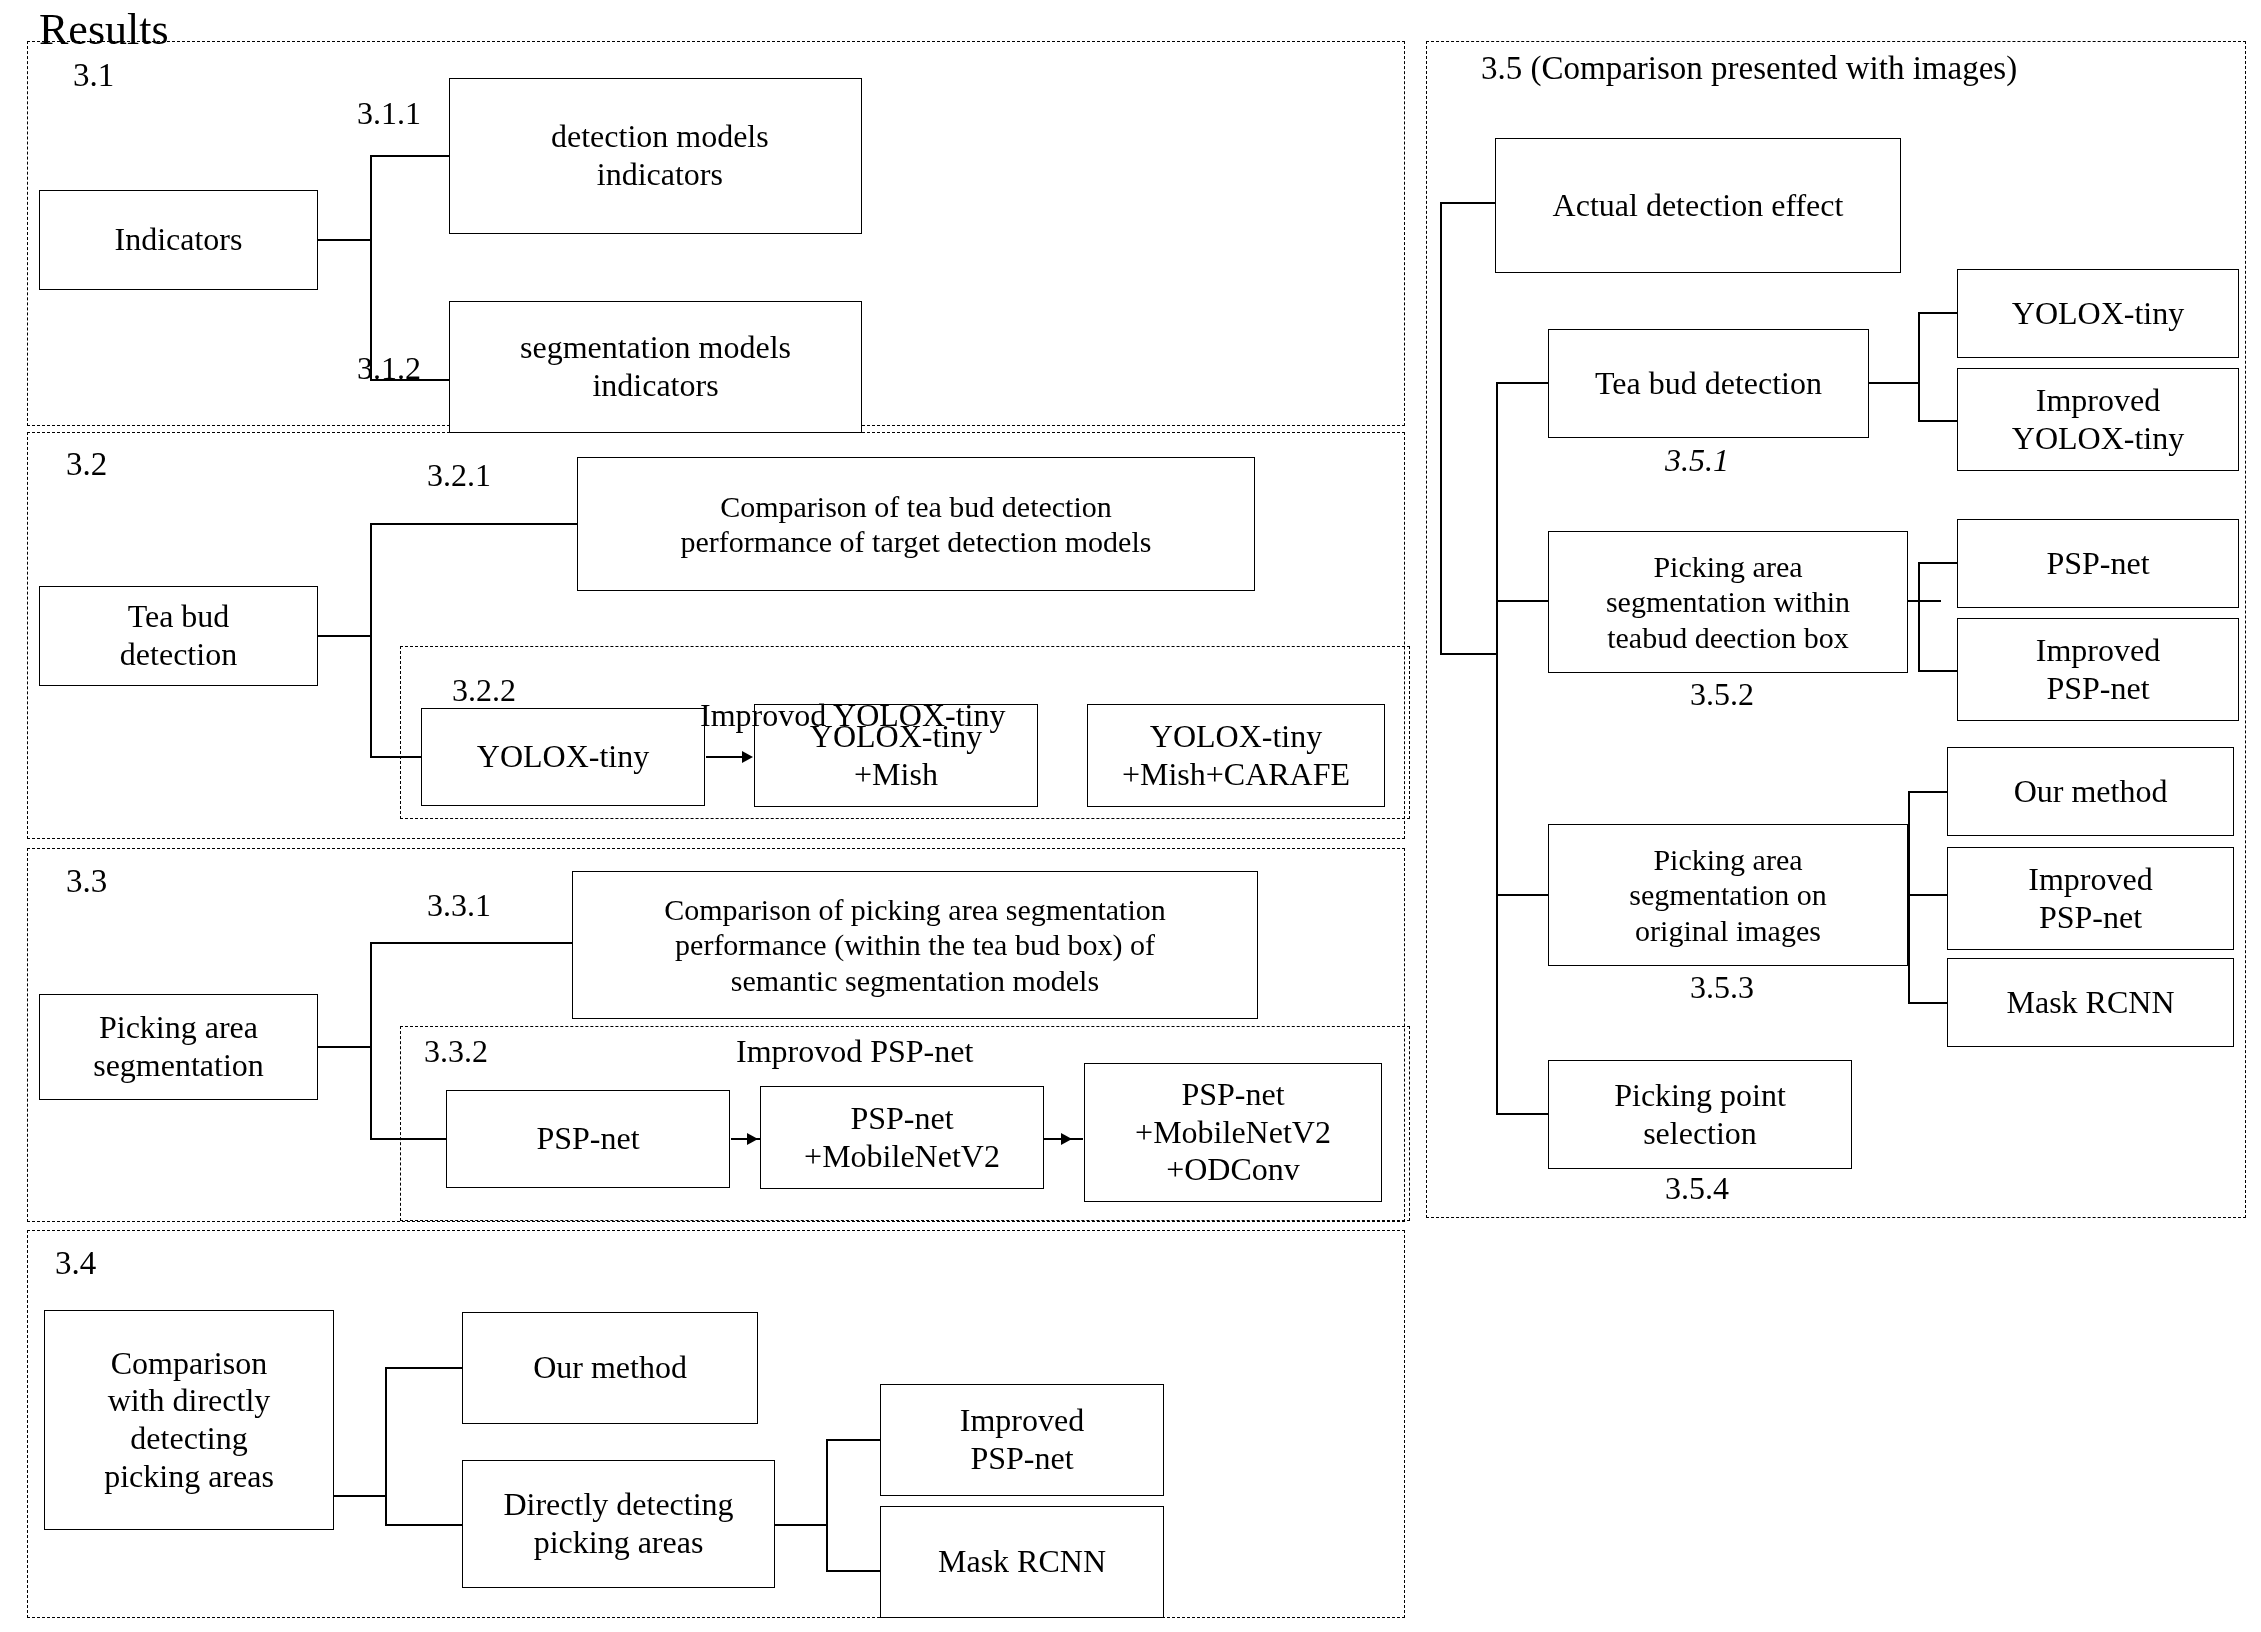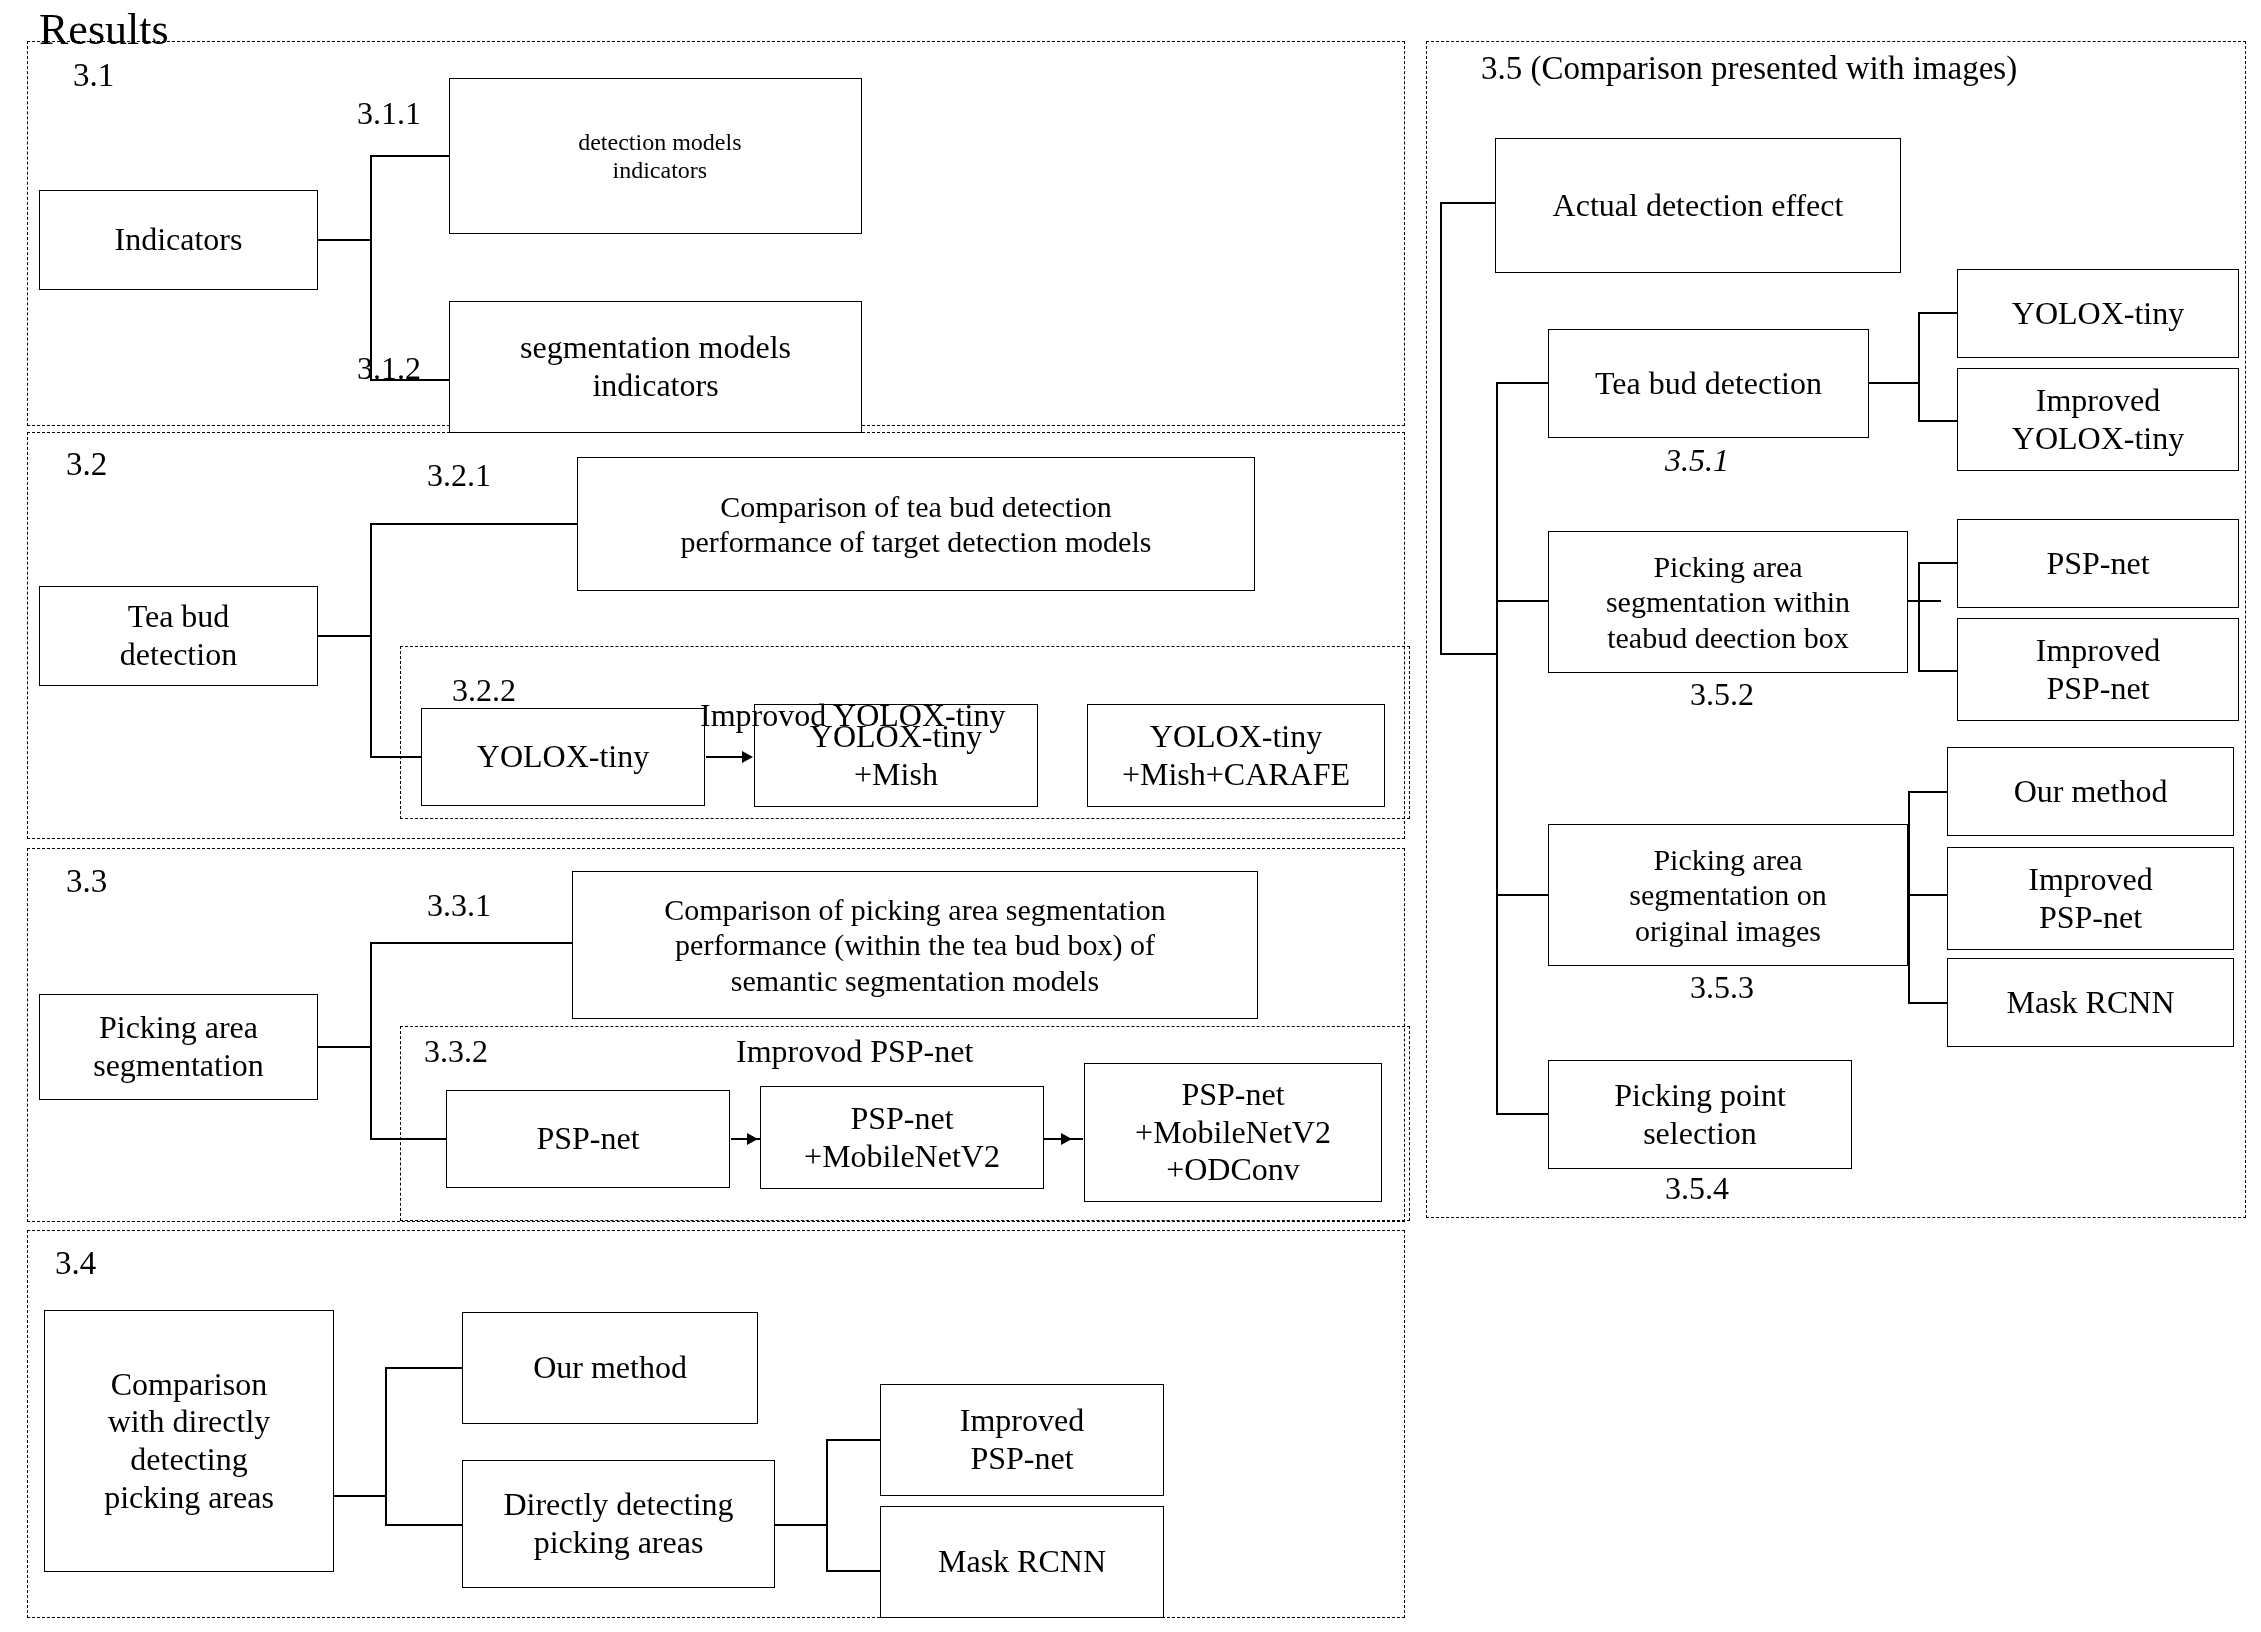--- a/index.html
+++ b/index.html
@@ -69,21 +69,21 @@
   <div class="panel" style="left:27px;top:432px;width:1378px;height:407px;"></div>
   <div class="panel" style="left:27px;top:848px;width:1378px;height:374px;"></div>
   <div class="panel" style="left:27px;top:1230px;width:1378px;height:388px;"></div>
   <div class="panel" style="left:1426px;top:41px;width:820px;height:1177px;"></div>
 
   <div class="lbl" style="left:73px;top:57px;font-size:33px;">3.1</div>
 
   <div class="box" style="left:39px;top:190px;width:279px;height:100px;font-size:32px;">Indicators</div>
 
   <div class="lbl" style="left:357px;top:95px;font-size:32px;">3.1.1</div>
-  <div class="box" style="left:449px;top:78px;width:413px;height:156px;font-size:24px;padding-left:12px;">detection models
+  <div class="box" style="left:449px;top:78px;width:413px;height:156px;font-size:32px;padding-left:12px;">detection models
 indicators</div>
 
   <div class="lbl" style="left:357px;top:350px;font-size:32px;">3.1.2</div>
   <div class="box" style="left:449px;top:301px;width:413px;height:132px;font-size:32px;">segmentation models
 indicators</div>
 
   <div class="h" style="left:318px;top:239px;width:53px;"></div>
   <div class="v" style="left:370px;top:155px;height:226px;"></div>
   <div class="h" style="left:370px;top:155px;width:81px;"></div>
   <div class="h" style="left:370px;top:379px;width:81px;"></div>
@@ -139,21 +139,21 @@
   <div class="v" style="left:370px;top:942px;height:198px;"></div>
   <div class="h" style="left:370px;top:942px;width:204px;"></div>
   <div class="h" style="left:370px;top:1138px;width:78px;"></div>
   <div class="h" style="left:731px;top:1138px;width:39px;"></div>
   <div class="arrow" style="left:747px;top:1133px;"></div>
   <div class="h" style="left:1044px;top:1138px;width:39px;"></div>
   <div class="arrow" style="left:1061px;top:1133px;"></div>
 
   <div class="lbl" style="left:55px;top:1245px;font-size:33px;">3.4</div>
 
-  <div class="box" style="left:44px;top:1310px;width:290px;height:262px;font-size:32px;font-family:Liberation Serif, serif;">Comparison
+  <div class="box" style="left:44px;top:1310px;width:290px;height:220px;font-size:32px;font-family:Liberation Serif, serif;">Comparison
 with directly
 detecting
 picking areas</div>
 
   <div class="box" style="left:462px;top:1312px;width:296px;height:112px;font-size:32px;">Our method</div>
   <div class="box" style="left:462px;top:1460px;width:313px;height:128px;font-size:32px;">Directly detecting
 picking areas</div>
 
   <div class="box" style="left:880px;top:1384px;width:284px;height:112px;font-size:32px;">Improved
 PSP-net</div>

